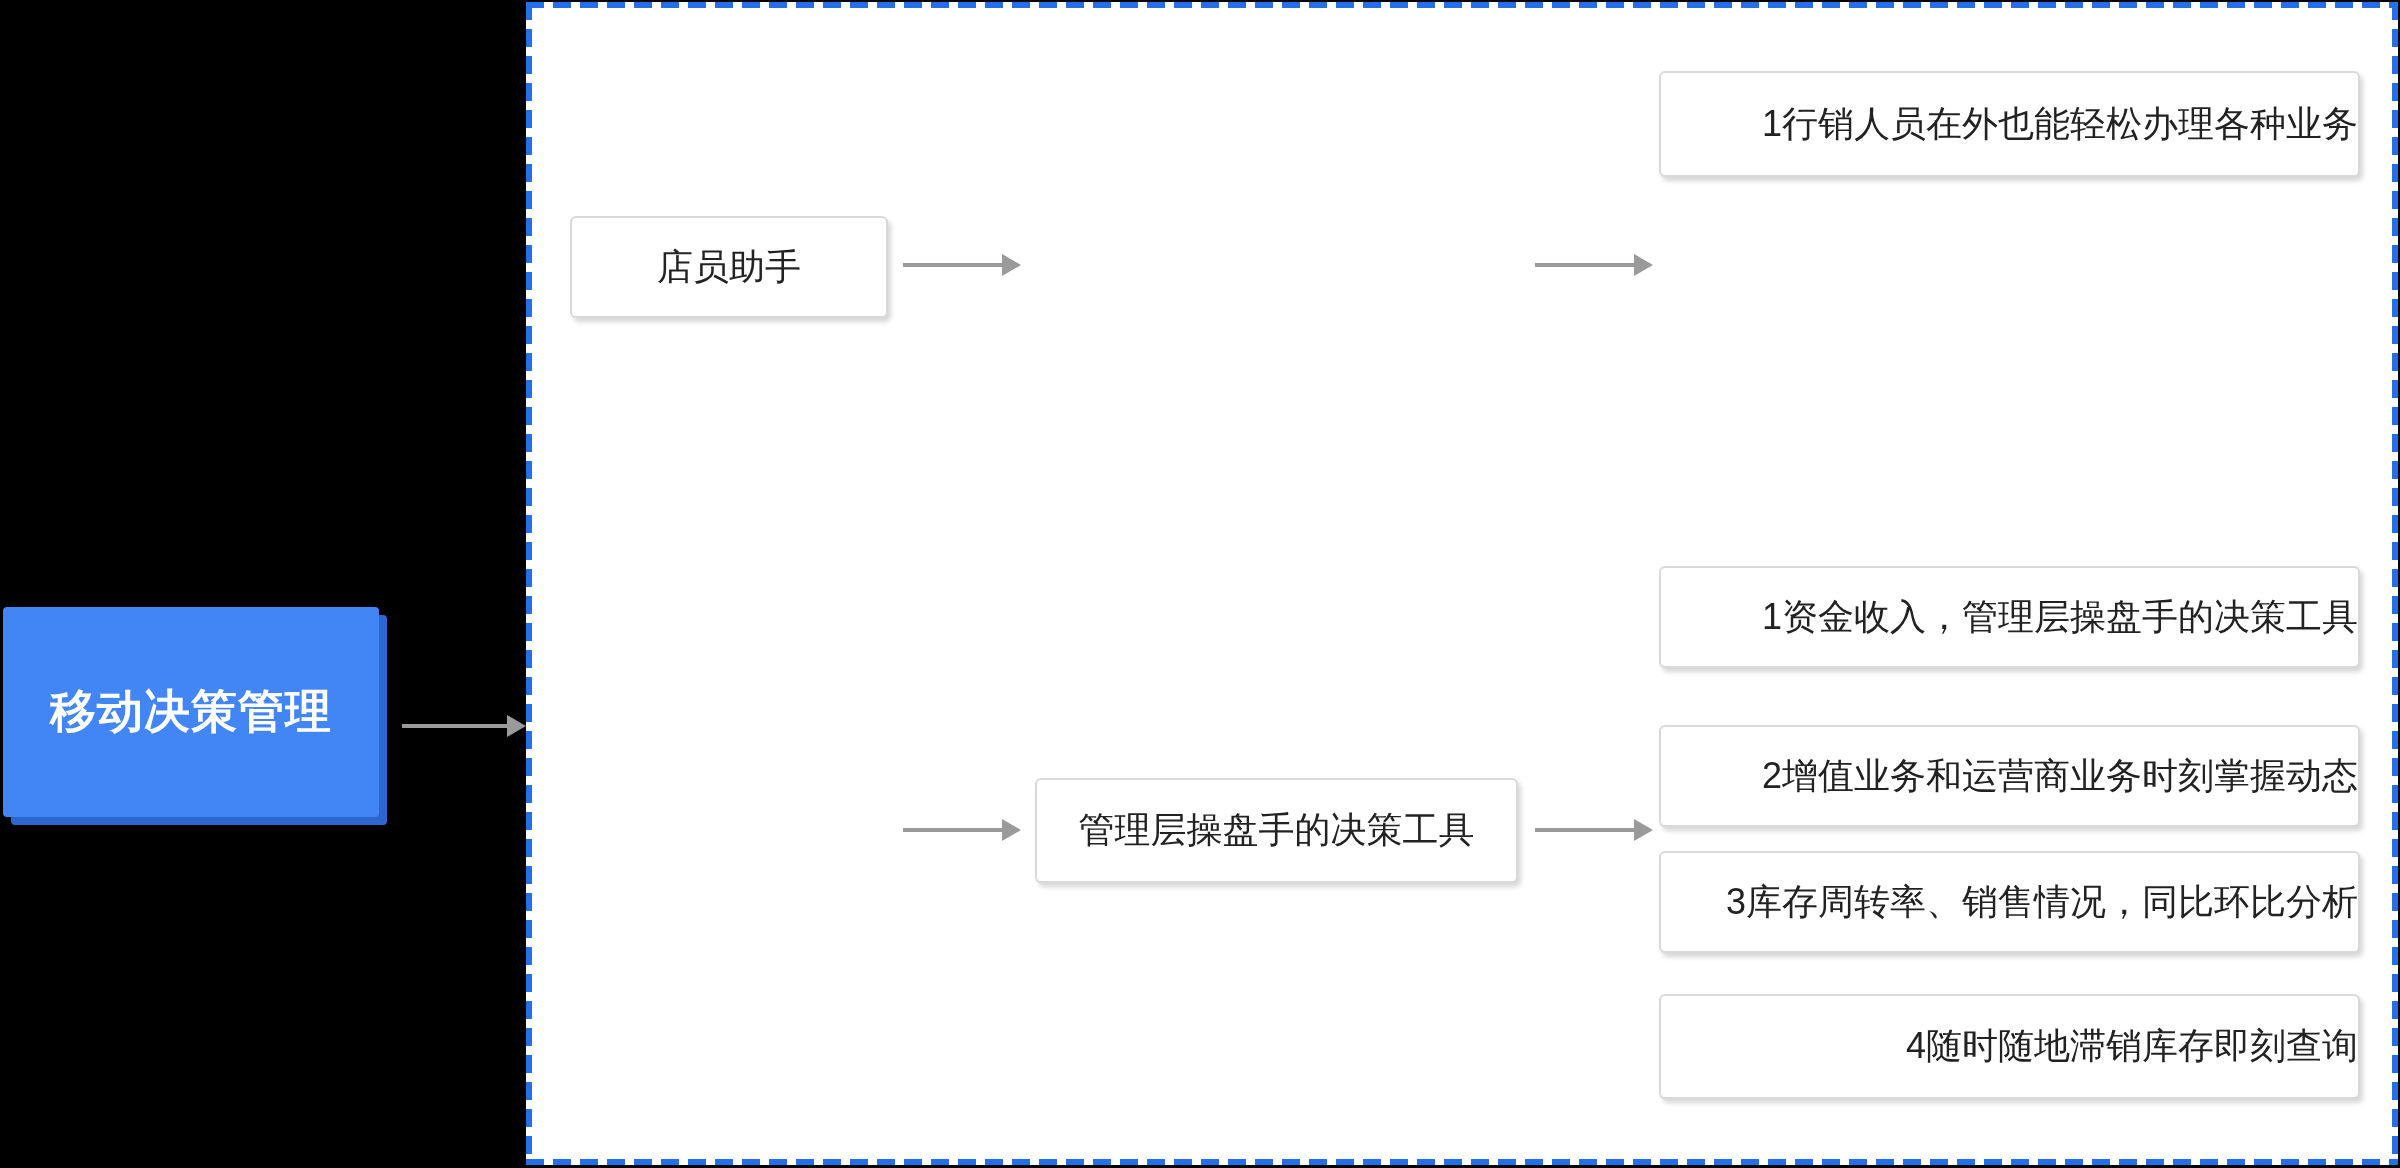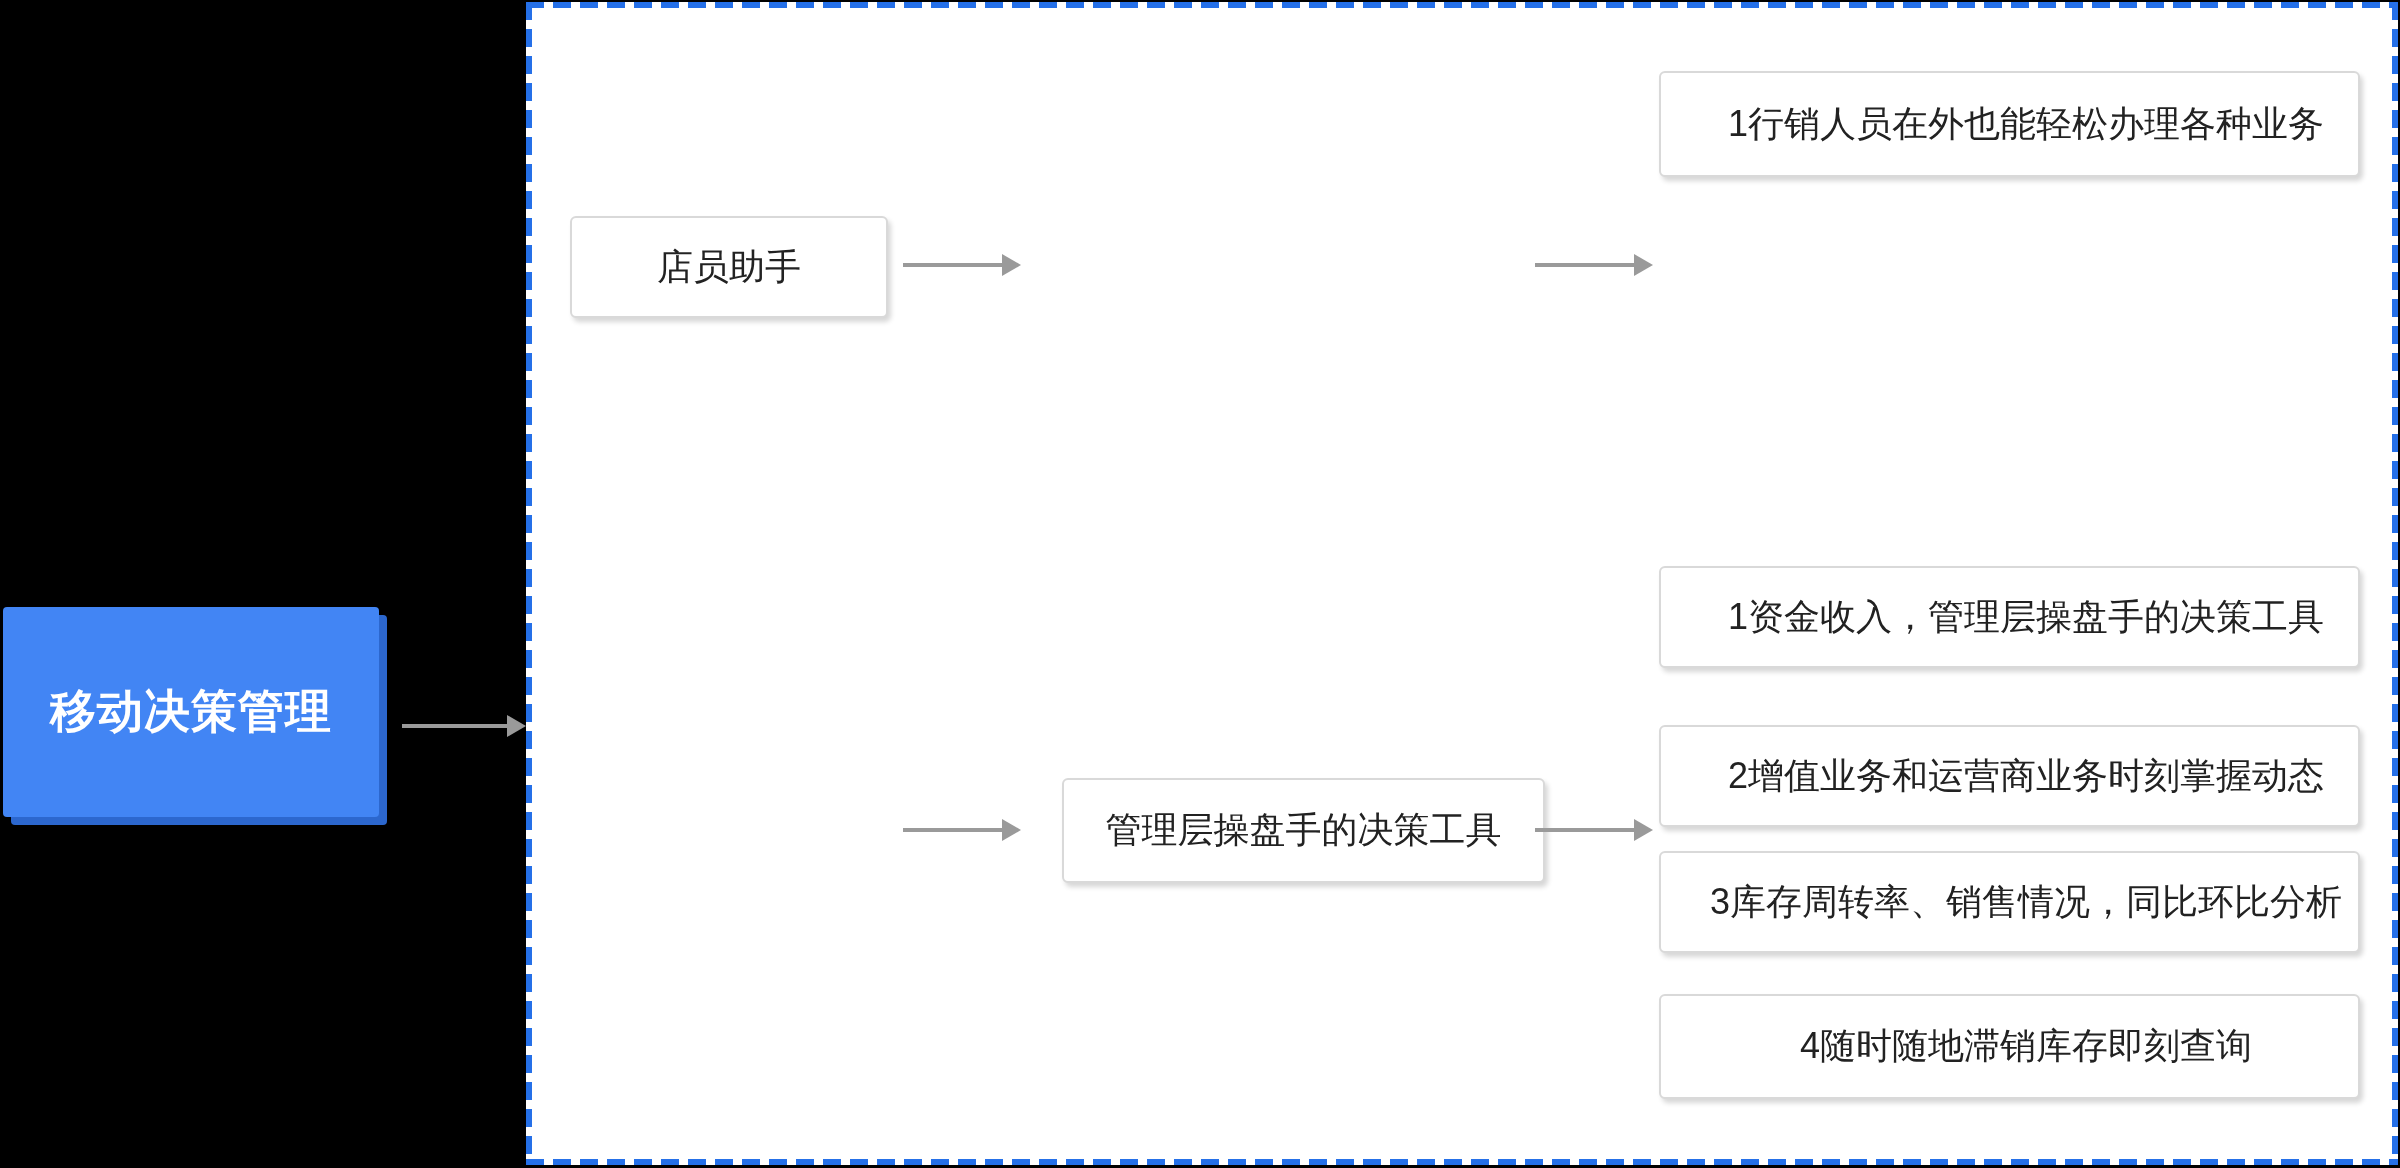--- a/index.html
+++ b/index.html
@@ -72,21 +72,21 @@
     display: flex;
     align-items: center;
     justify-content: center;
     font-size: 36px;
     color: #222222;
     white-space: nowrap;
   }
 
   
   .outcome {
-    justify-content: center;
+    justify-content: flex-end;
     padding-left: 33px;
     width: 701px;
     left: 1659px;
   }
 
   
   .arrow {
     position: absolute;
     height: 26px;
     display: flex;
@@ -102,21 +102,21 @@
     height: 0;
     border-left: 19px solid #9a9a9a;
     border-top: 11px solid transparent;
     border-bottom: 11px solid transparent;
   }
 
   
   .n-clerk { left: 570px;  top: 216px; width: 318px; height: 102px; }
   .n-field { left: 1035px; top: 214px; width: 481px; height: 104px; }
   .n-boss  { left: 570px;  top: 780px; width: 318px; height: 103px; }
-  .n-mgmt  { left: 1035px; top: 778px; width: 483px; height: 105px; margin-left: 27px; }
+  .n-mgmt  { left: 1035px; top: 778px; width: 483px; height: 105px; }
 
   .o-t1 { top: 71px;  height: 106px; }
   .o-t2 { top: 216px; height: 104px; }
   .o-t3 { top: 360px; height: 106px; }
   .o-b1 { top: 566px; height: 102px; }
   .o-b2 { top: 708px; height: 102px; margin-top: 17px; }
   .o-b3 { top: 851px; height: 102px; }
   .o-b4 { top: 994px; height: 105px; }
 
   .a-root { left: 402px;  top: 713px; width: 124px; }

